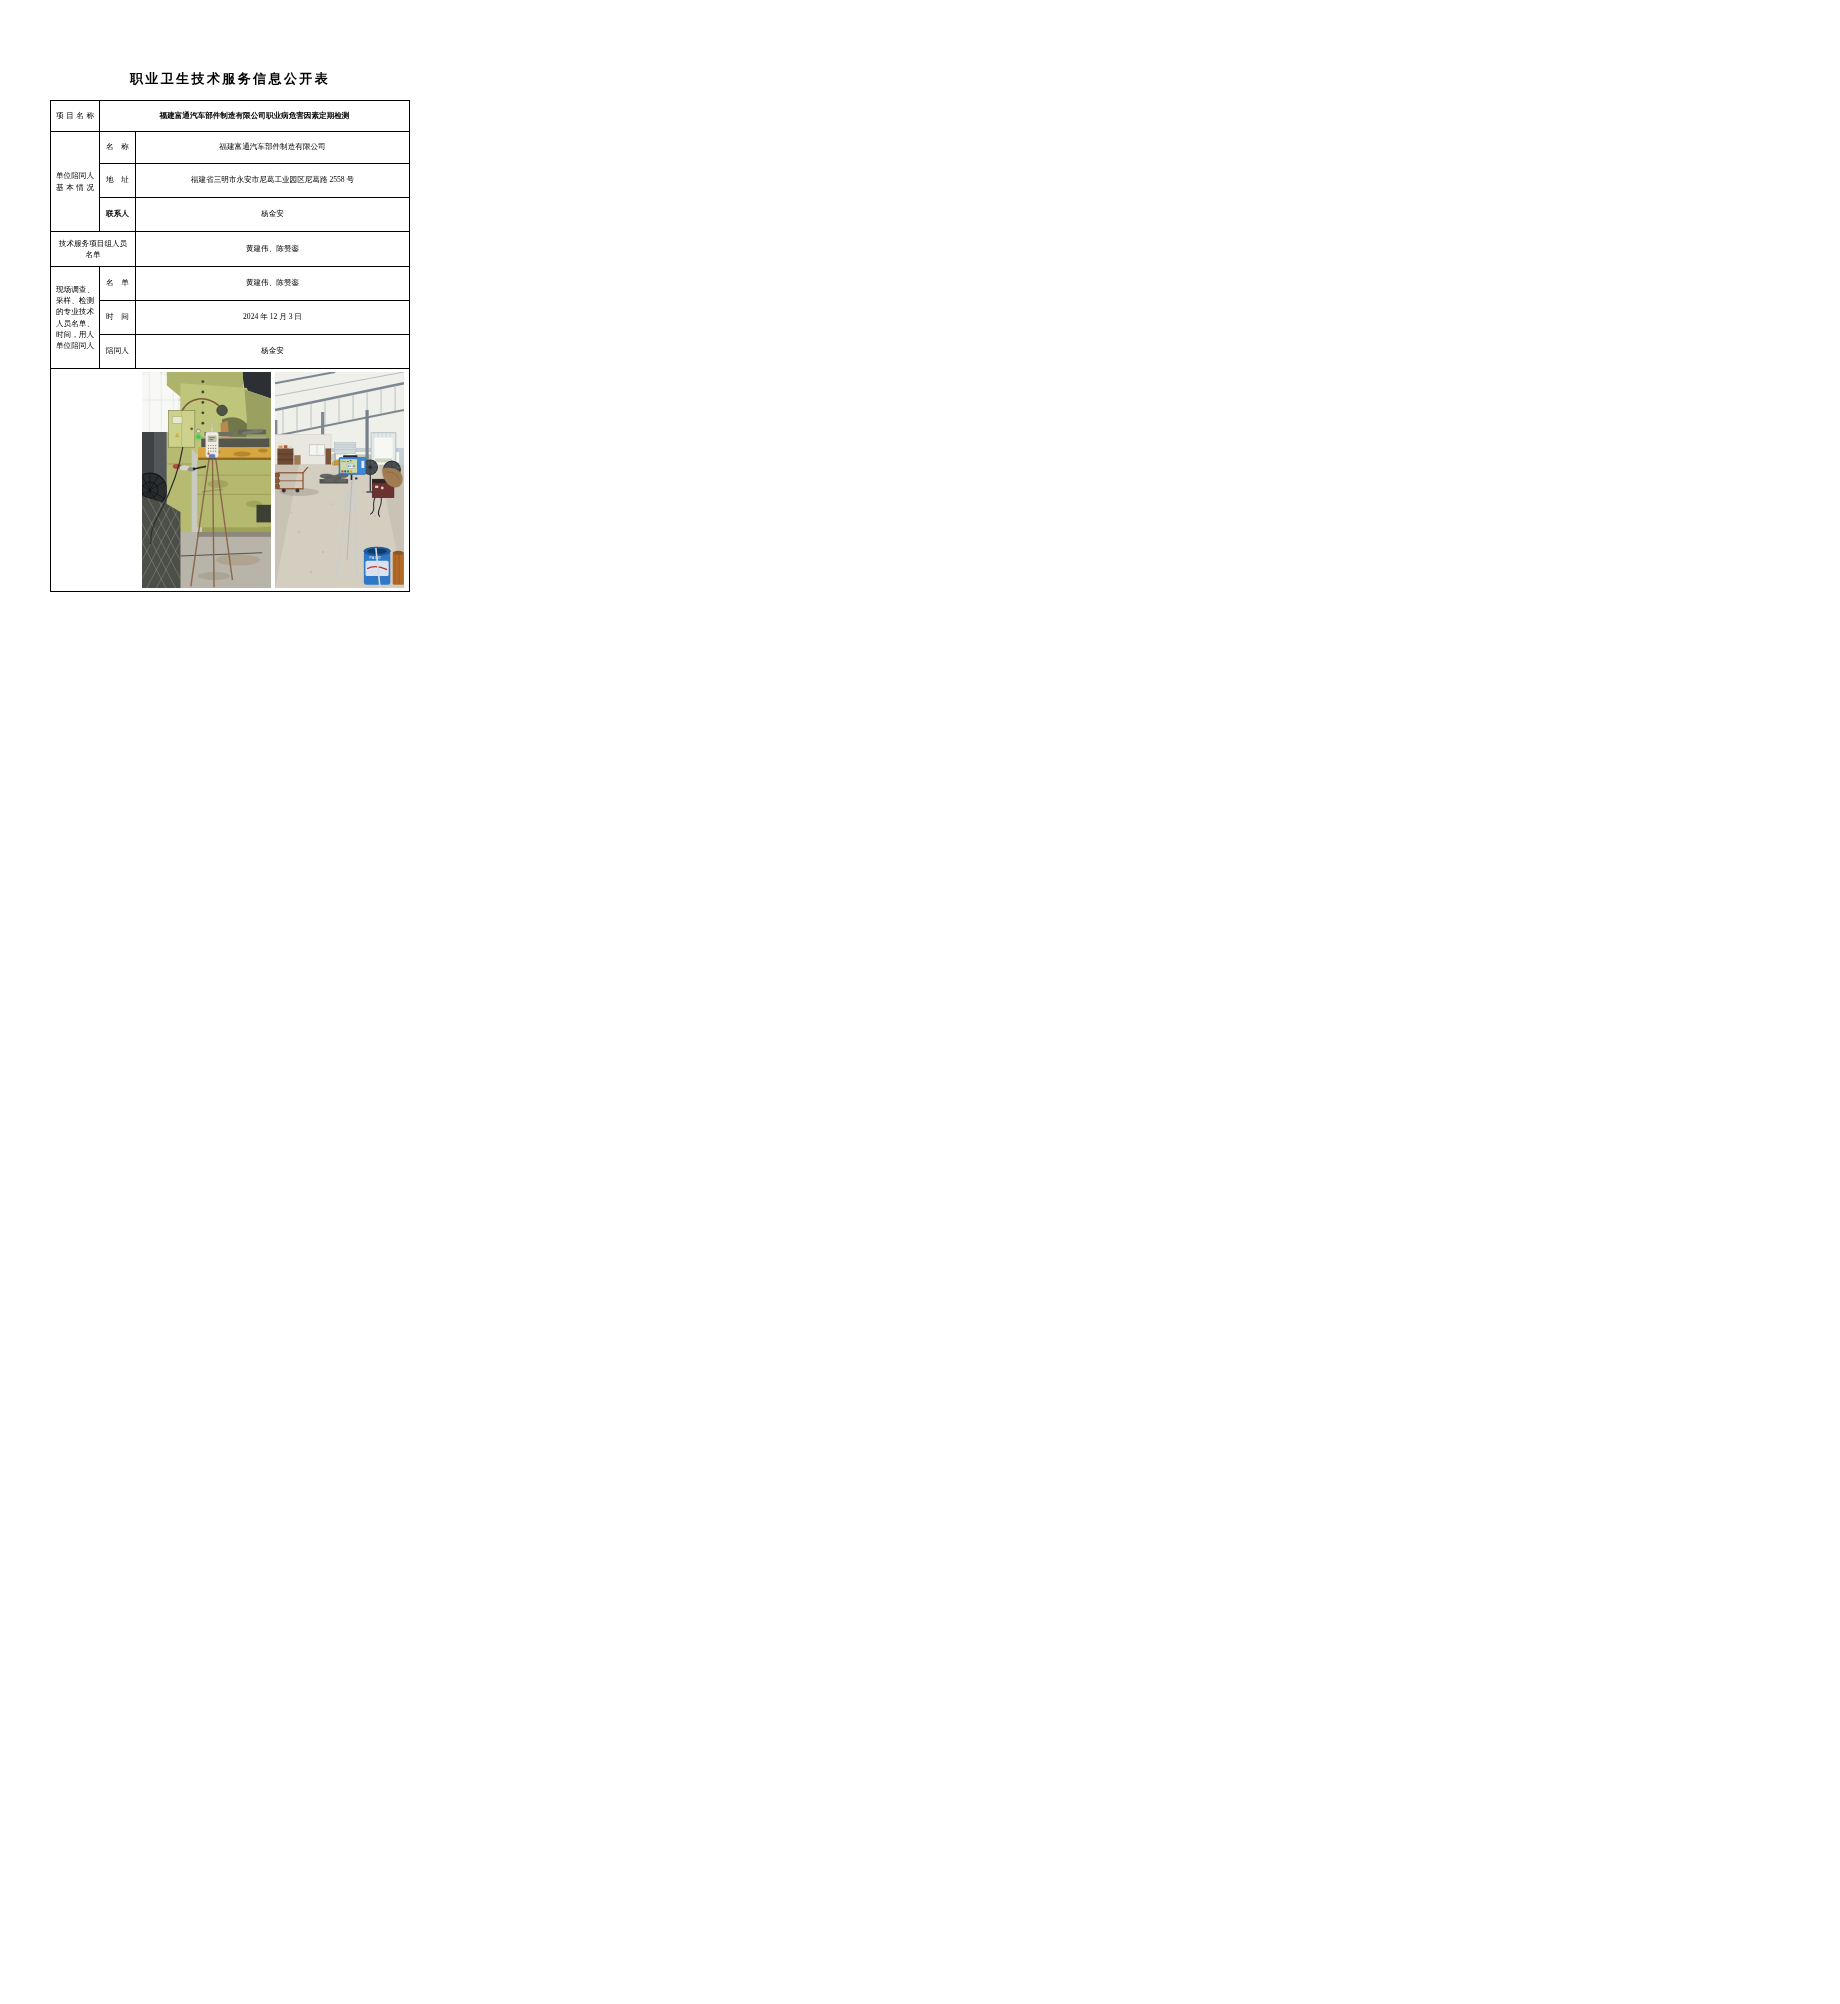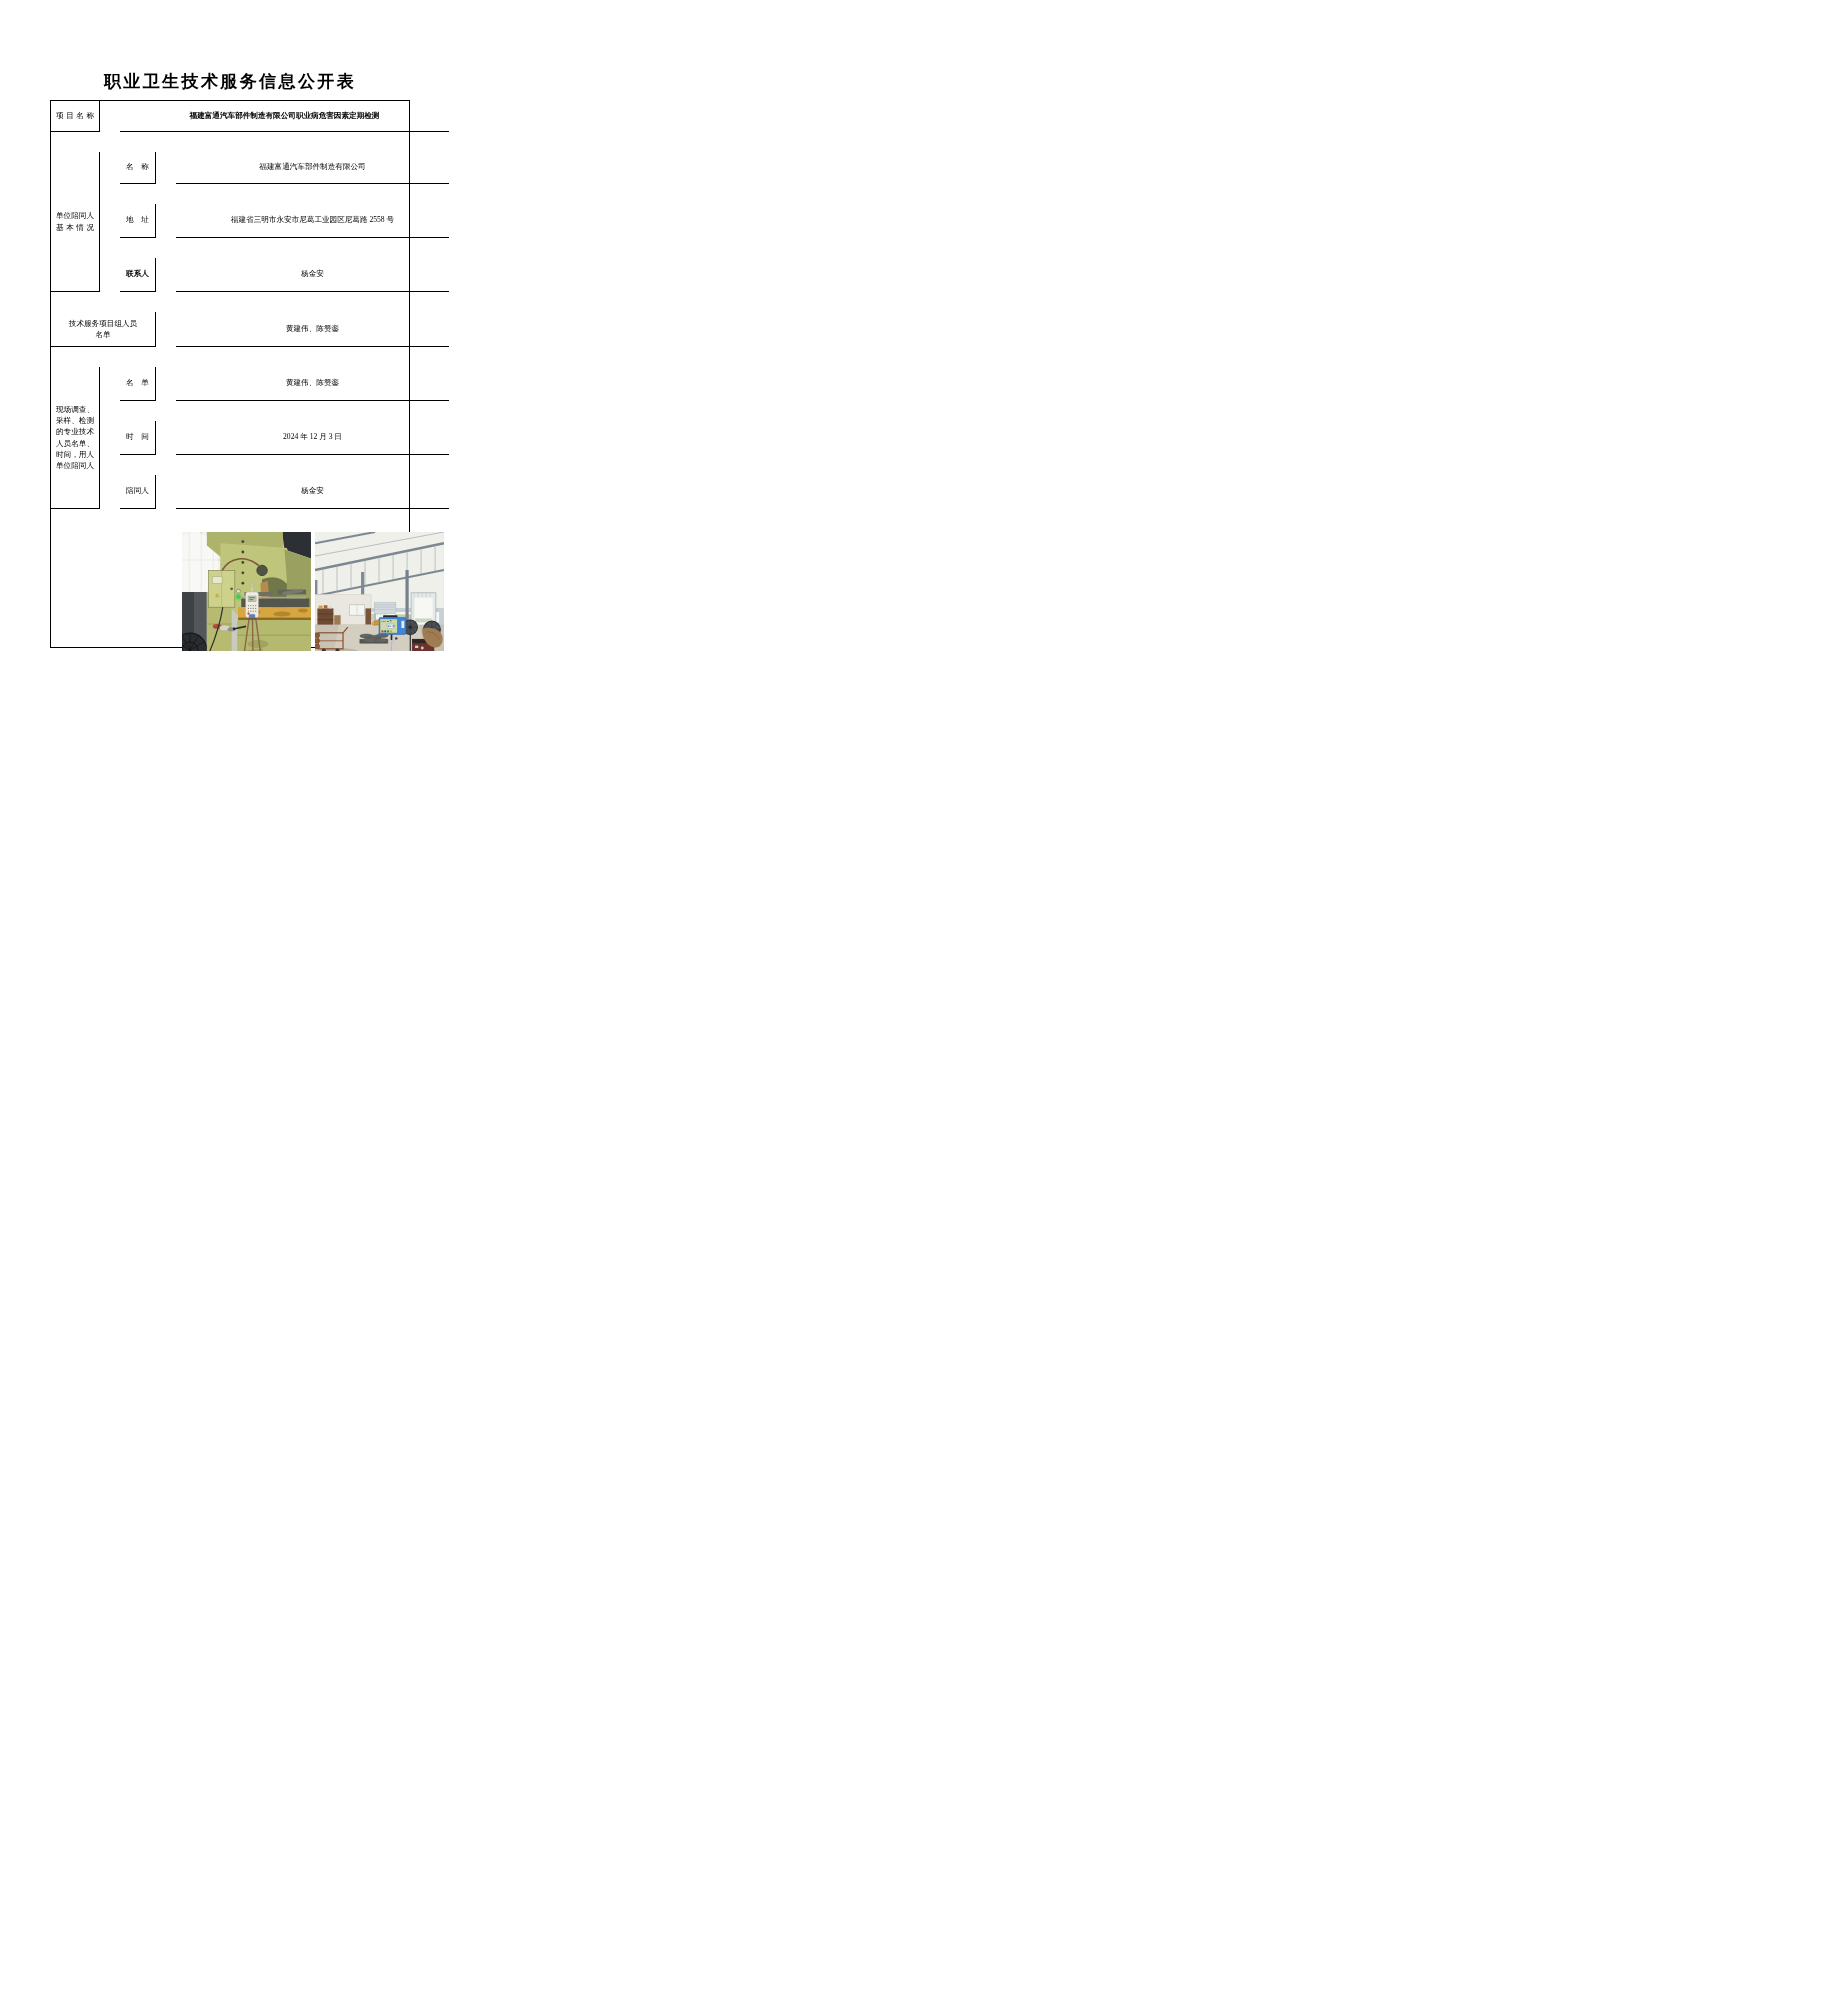--- a/index.html
+++ b/index.html
@@ -3,29 +3,28 @@
 <meta charset="utf-8">
 <style>
   html,body{margin:0;padding:0;background:#ffffff;}
   body{
     width:460px;height:651px;position:relative;
     font-family:"Liberation Serif","DejaVu Serif",serif;
     color:#000;
   }
   .doc-title{
     position:absolute;top:70px;left:0;width:100%;
-    text-align:center;font-size:17px;font-weight:700;letter-spacing:2.4px;
+    text-align:center;font-size:13px;font-weight:700;letter-spacing:2.4px;
   }
   .info-table{
-    position:absolute;left:50px;top:100px;width:360px;height:548px;
+    position:absolute;left:50px;top:100px;width:360px;height:492px;
     border:1.2px solid #000;box-sizing:border-box;
     display:grid;
     grid-template-columns:49px 36px 273px;
     grid-template-rows:31px 32px 34px 34px 35px 34px 34px 34px 1fr;
-    gap:20px;
   }
   .cell{
     border-right:0.6px solid #000;border-bottom:0.6px solid #000;
     display:flex;align-items:center;justify-content:center;
     flex-direction:column;box-sizing:border-box;
     font-size:7.6px;line-height:10.8px;text-align:center;
   }
   .cell.last-col{border-right:none;}
   .cell.last-row{border-bottom:none;}
   .bold{font-weight:700;}

